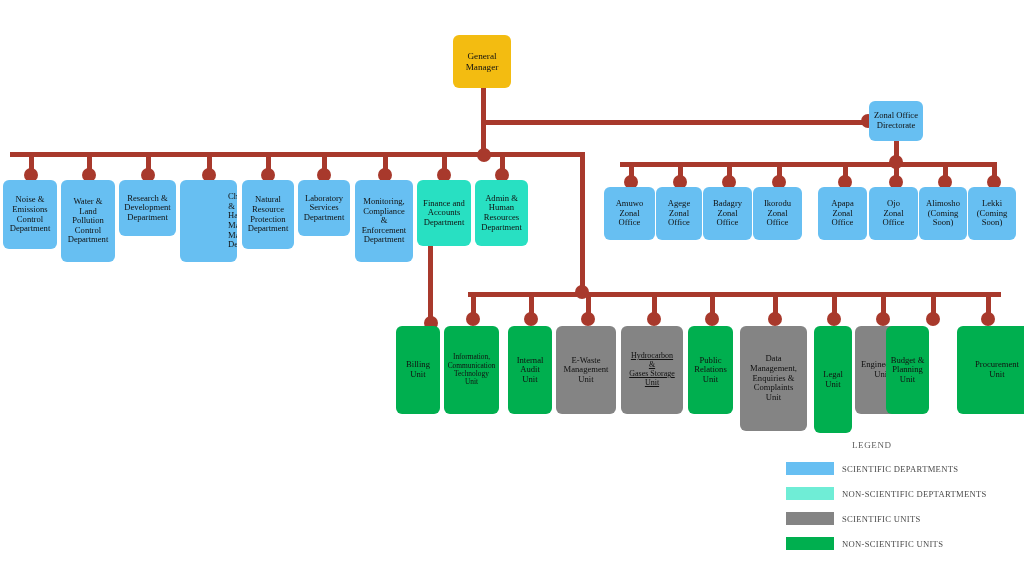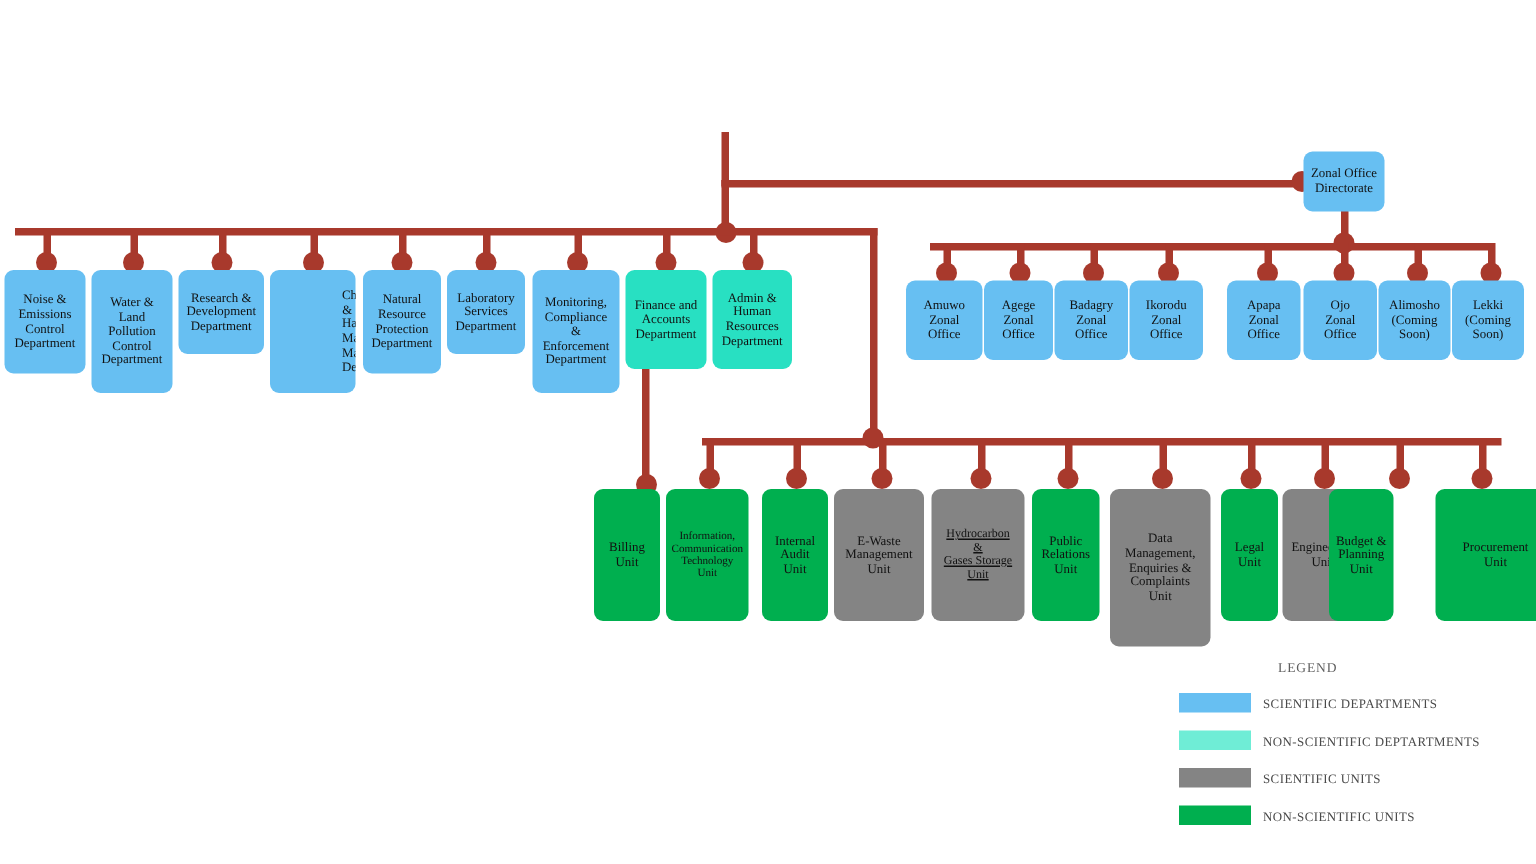--- a/index.html
+++ b/index.html
@@ -178,20 +178,23 @@
     <div class="conn conn-v" style="left:843px; top:162px; height:20px;"></div>
     <div class="dot" style="left:838px; top:175px;"></div>
     <div class="conn conn-v" style="left:894px; top:162px; height:20px;"></div>
     <div class="dot" style="left:889px; top:175px;"></div>
     <div class="conn conn-v" style="left:943px; top:162px; height:20px;"></div>
     <div class="dot" style="left:938px; top:175px;"></div>
     <div class="conn conn-v" style="left:992px; top:162px; height:20px;"></div>
     <div class="dot" style="left:987px; top:175px;"></div>
   </div>
 
+  <div class="node type-root fs-9" style="left:453px; top:35px; width:58px; height:53px;">
+    <span class="node-label">General Manager</span>
+  </div>
 
   <div class="node type-sci-dept fs-85" style="left:3px; top:180px; width:54px; height:69px;">
     <span class="node-label">Noise &amp;
 Emissions
 Control
 Department</span>
   </div>
   <div class="node type-sci-dept fs-85" style="left:61px; top:180px; width:54px; height:82px;">
     <span class="node-label">Water &amp;
 Land
@@ -318,21 +321,21 @@
 Relations
 Unit</span>
   </div>
   <div class="node type-sci-unit fs-85" style="left:740px; top:326px; width:67px; height:105px;">
     <span class="node-label">Data
 Management,
 Enquiries  &amp;
 Complaints
 Unit</span>
   </div>
-  <div class="node type-non-unit fs-85" style="left:814px; top:326px; width:38px; height:88px;">
+  <div class="node type-non-unit fs-85" style="left:814px; top:326px; width:38px; height:107px;">
     <span class="node-label">Legal
 Unit</span>
   </div>
   <div class="node type-sci-unit fs-85" style="left:855px; top:326px; width:54px; height:88px;">
     <span class="node-label">Engineering
 Unit</span>
   </div>
   <div class="node type-non-unit fs-85" style="left:886px; top:326px; width:43px; height:88px;">
     <span class="node-label">Budget &amp;
 Planning

